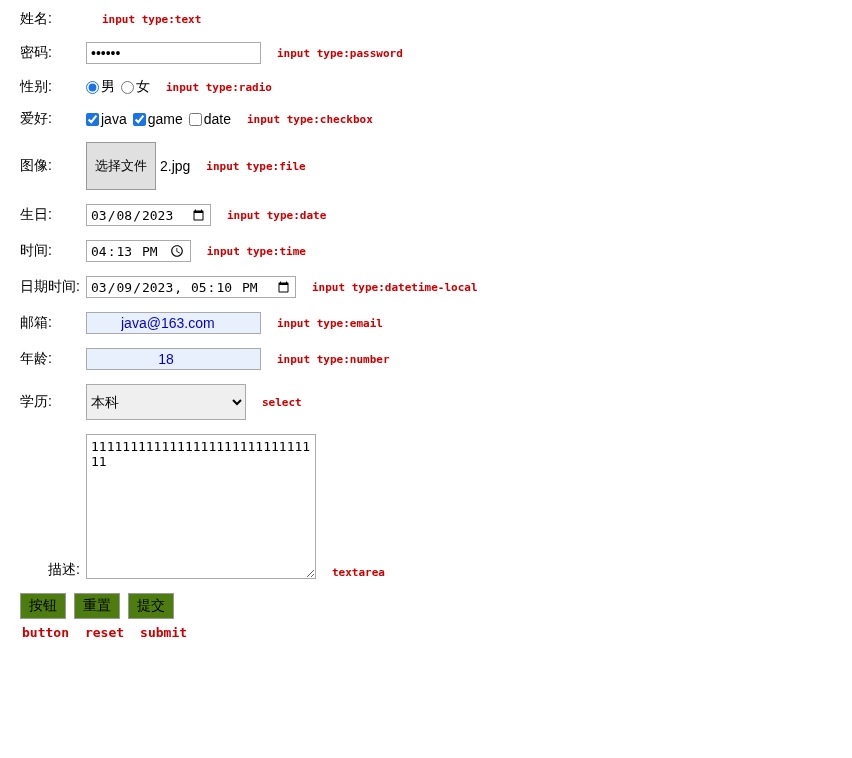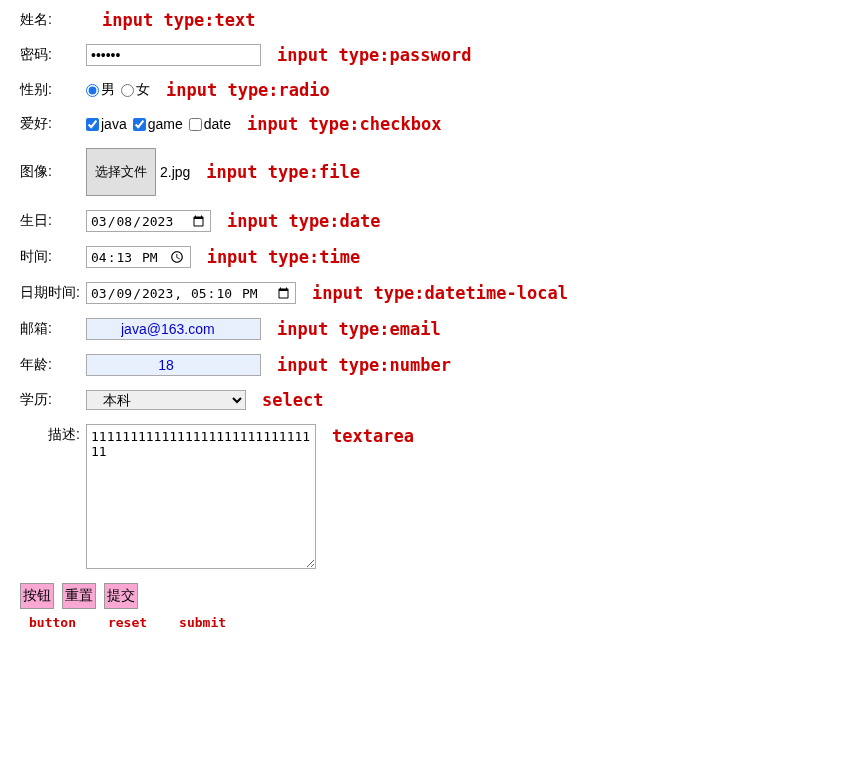--- a/index.html
+++ b/index.html
@@ -18,21 +18,21 @@
     .label {
       width: 60px;
       margin-right: 6px;
       white-space: nowrap;
       font-size: 14px;
     }
     .hint {
       margin-left: 16px;
       color: #c00;
       font-family: monospace;
-      font-size: 17px;
+      font-size: 11px;
       font-weight: bold;
     }
     input[type="text"],
     input[type="password"],
     input[type="email"],
     input[type="number"] {
       width: 175px;
       height: 22px;
       border: 1px solid #aaa;
       padding: 2px 4px;
@@ -65,75 +65,74 @@
       display: flex;
       align-items: center;
       gap: 2px;
       cursor: pointer;
     }
     input[type="radio"], input[type="checkbox"] {
       accent-color: #1a73e8;
     }
     select {
       width: 160px;
-      height: 20px;
-      font-size: 14px;
-      border: 1px solid #aaa;
-      padding-left: 12px;
+      height: 36px;
+      font-size: 14px;
+      border: 1px solid #aaa;
     }
     .file-btn {
       background: #e0e0e0;
       border: 1px solid #999;
       padding: 14px 8px;
       font-size: 13px;
       cursor: pointer;
       margin-right: 4px;
     }
     textarea {
       width: 230px;
       height: 145px;
       border: 1px solid #aaa;
       resize: both;
       font-size: 13px;
       padding: 4px;
       vertical-align: top;
     }
     .describe-row {
       display: flex;
-      align-items: flex-start;
+      align-items: flex-end;
       margin-bottom: 14px;
     }
     .describe-label {
       width: 60px;
       text-align: right;
       margin-right: 6px;
       margin-top: 2px;
     }
     .button-row {
       display: flex;
       align-items: center;
       gap: 8px;
       margin-bottom: 6px;
       margin-left: 0;
     }
     .btn-normal, .btn-reset, .btn-submit {
-      padding: 3px 2px;
+      padding: 3px 8px;
       font-size: 14px;
       border: 1px solid #999;
-      background: #f9a8d4;
+      background: #4d7c0f;
       cursor: pointer;
     }
     .btn-hint {
       color: #c00;
       font-family: monospace;
       font-size: 13px;
       font-weight: bold;
       display: flex;
-      gap: 32px;
-      margin-left: 9px;
+      gap: 16px;
+      margin-left: 2px;
     }
   </style>
 </head>
 <body>
 
 <div class="form-row">
   <span class="label">姓名:</span>
   <span class="hint">input  type:text</span>
 </div>
 

